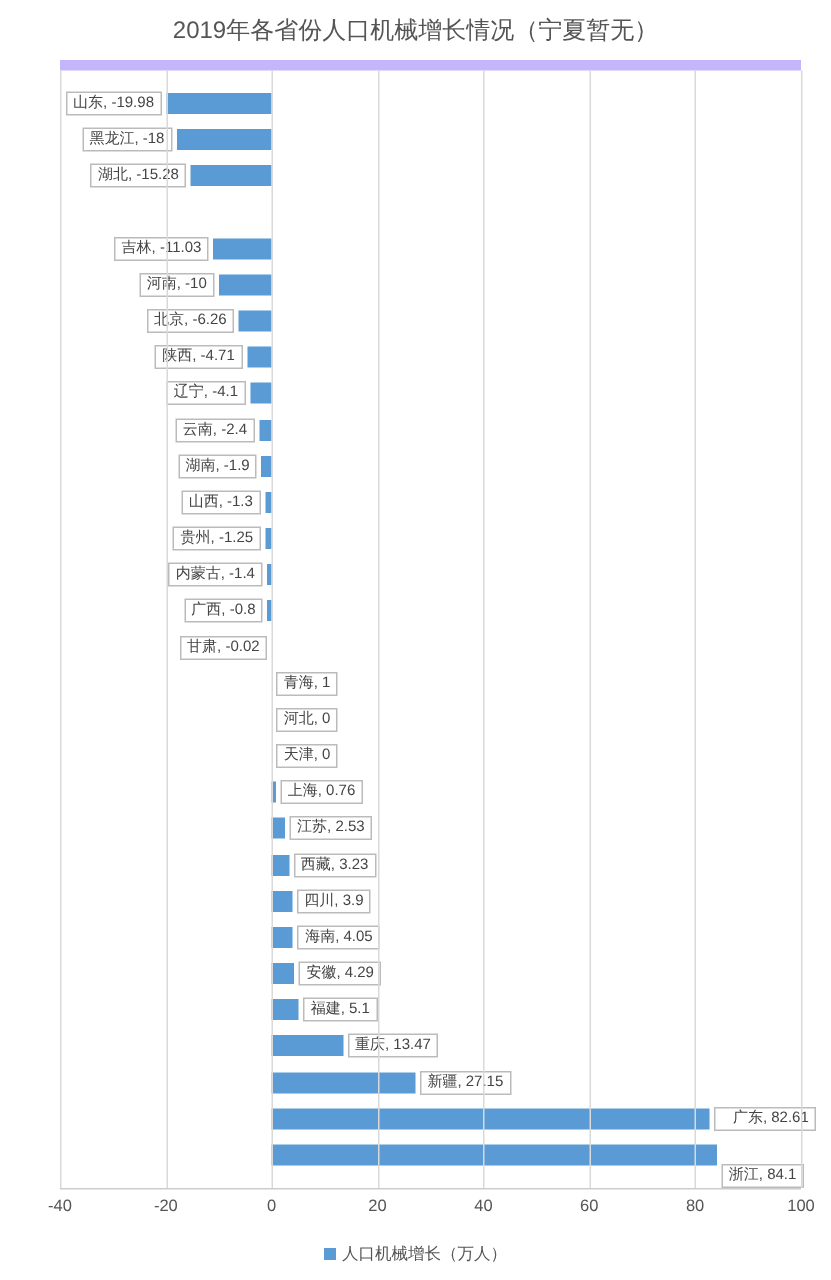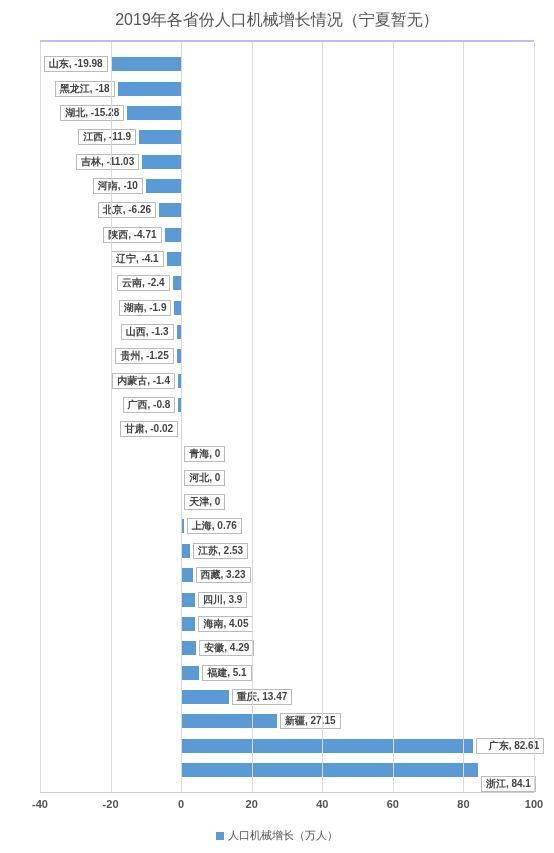--- a/index.html
+++ b/index.html
@@ -21,23 +21,22 @@
     color: #555;
     padding-top: 10px;
     padding-bottom: 6px;
   }
   .plot-area {
     position: absolute;
     left: 40px;
     right: 20px;
     top: 40px;
     bottom: 60px;
-    border-top: 2px solid #c4b5fd;
+    border-top: 7px solid #c4b5fd;
     border-bottom: 1px solid #ccc;
-    font-weight: bold;
   }
   .gridline {
     position: absolute;
     top: 0;
     bottom: 0;
     width: 0;
     border-left: 1px solid #d9d9d9;
   }
   .tick-label {
     position: absolute;
@@ -106,24 +105,20 @@
           <div class="data-label" style="right: calc(85.7% + 3px);">山东, -19.98</div>
         </div>
         <div class="bar-row" style="top: calc(5% - 7px);">
           <div class="bar" style="left: 15.7143%; width: 12.8571%;"></div>
           <div class="data-label" style="right: calc(84.2857% + 3px);">黑龙江, -18</div>
         </div>
         <div class="bar-row" style="top: calc(8.33333% - 7px);">
           <div class="bar" style="left: 17.6571%; width: 10.9143%;"></div>
           <div class="data-label" style="right: calc(82.3429% + 3px);">湖北, -15.28</div>
         </div>
-        <div class="bar-row" style="top: calc(11.6667% - 7px);">
-          <div class="bar" style="left: 20.0714%; width: 8.5%;"></div>
-          <div class="data-label" style="right: calc(79.9286% + 3px);">江西, -11.9</div>
-        </div>
         <div class="bar-row" style="top: calc(15% - 7px);">
           <div class="bar" style="left: 20.6929%; width: 7.87857%;"></div>
           <div class="data-label" style="right: calc(79.3071% + 3px);">吉林, -11.03</div>
         </div>
         <div class="bar-row" style="top: calc(18.3333% - 7px);">
           <div class="bar" style="left: 21.4286%; width: 7.14286%;"></div>
           <div class="data-label" style="right: calc(78.5714% + 3px);">河南, -10</div>
         </div>
         <div class="bar-row" style="top: calc(21.6667% - 7px);">
           <div class="bar" style="left: 24.1%; width: 4.47143%;"></div>
@@ -160,21 +155,21 @@
         <div class="bar-row" style="top: calc(48.3333% - 7px);">
           <div class="bar" style="left: 28%; width: 0.571429%;"></div>
           <div class="data-label" style="right: calc(72% + 3px);">广西, -0.8</div>
         </div>
         <div class="bar-row" style="top: calc(51.6667% - 7px);">
           <div class="bar" style="left: 28.5571%; width: 0.0142857%;"></div>
           <div class="data-label" style="right: calc(71.4429% + 3px);">甘肃, -0.02</div>
         </div>
         <div class="bar-row" style="top: calc(55% - 7px);">
           <div class="bar" style="left: 28.5714%; width: 0%;"></div>
-          <div class="data-label" style="left: calc(28.5714% + 3px);">青海, 0</div>
+          <div class="data-label" style="left: calc(28.5714% + 3px);">青海, 1</div>
         </div>
         <div class="bar-row" style="top: calc(58.3333% - 7px);">
           <div class="bar" style="left: 28.5714%; width: 0%;"></div>
           <div class="data-label" style="left: calc(28.5714% + 3px);">河北, 0</div>
         </div>
         <div class="bar-row" style="top: calc(61.6667% - 7px);">
           <div class="bar" style="left: 28.5714%; width: 0%;"></div>
           <div class="data-label" style="left: calc(28.5714% + 3px);">天津, 0</div>
         </div>
         <div class="bar-row" style="top: calc(65% - 7px);">

